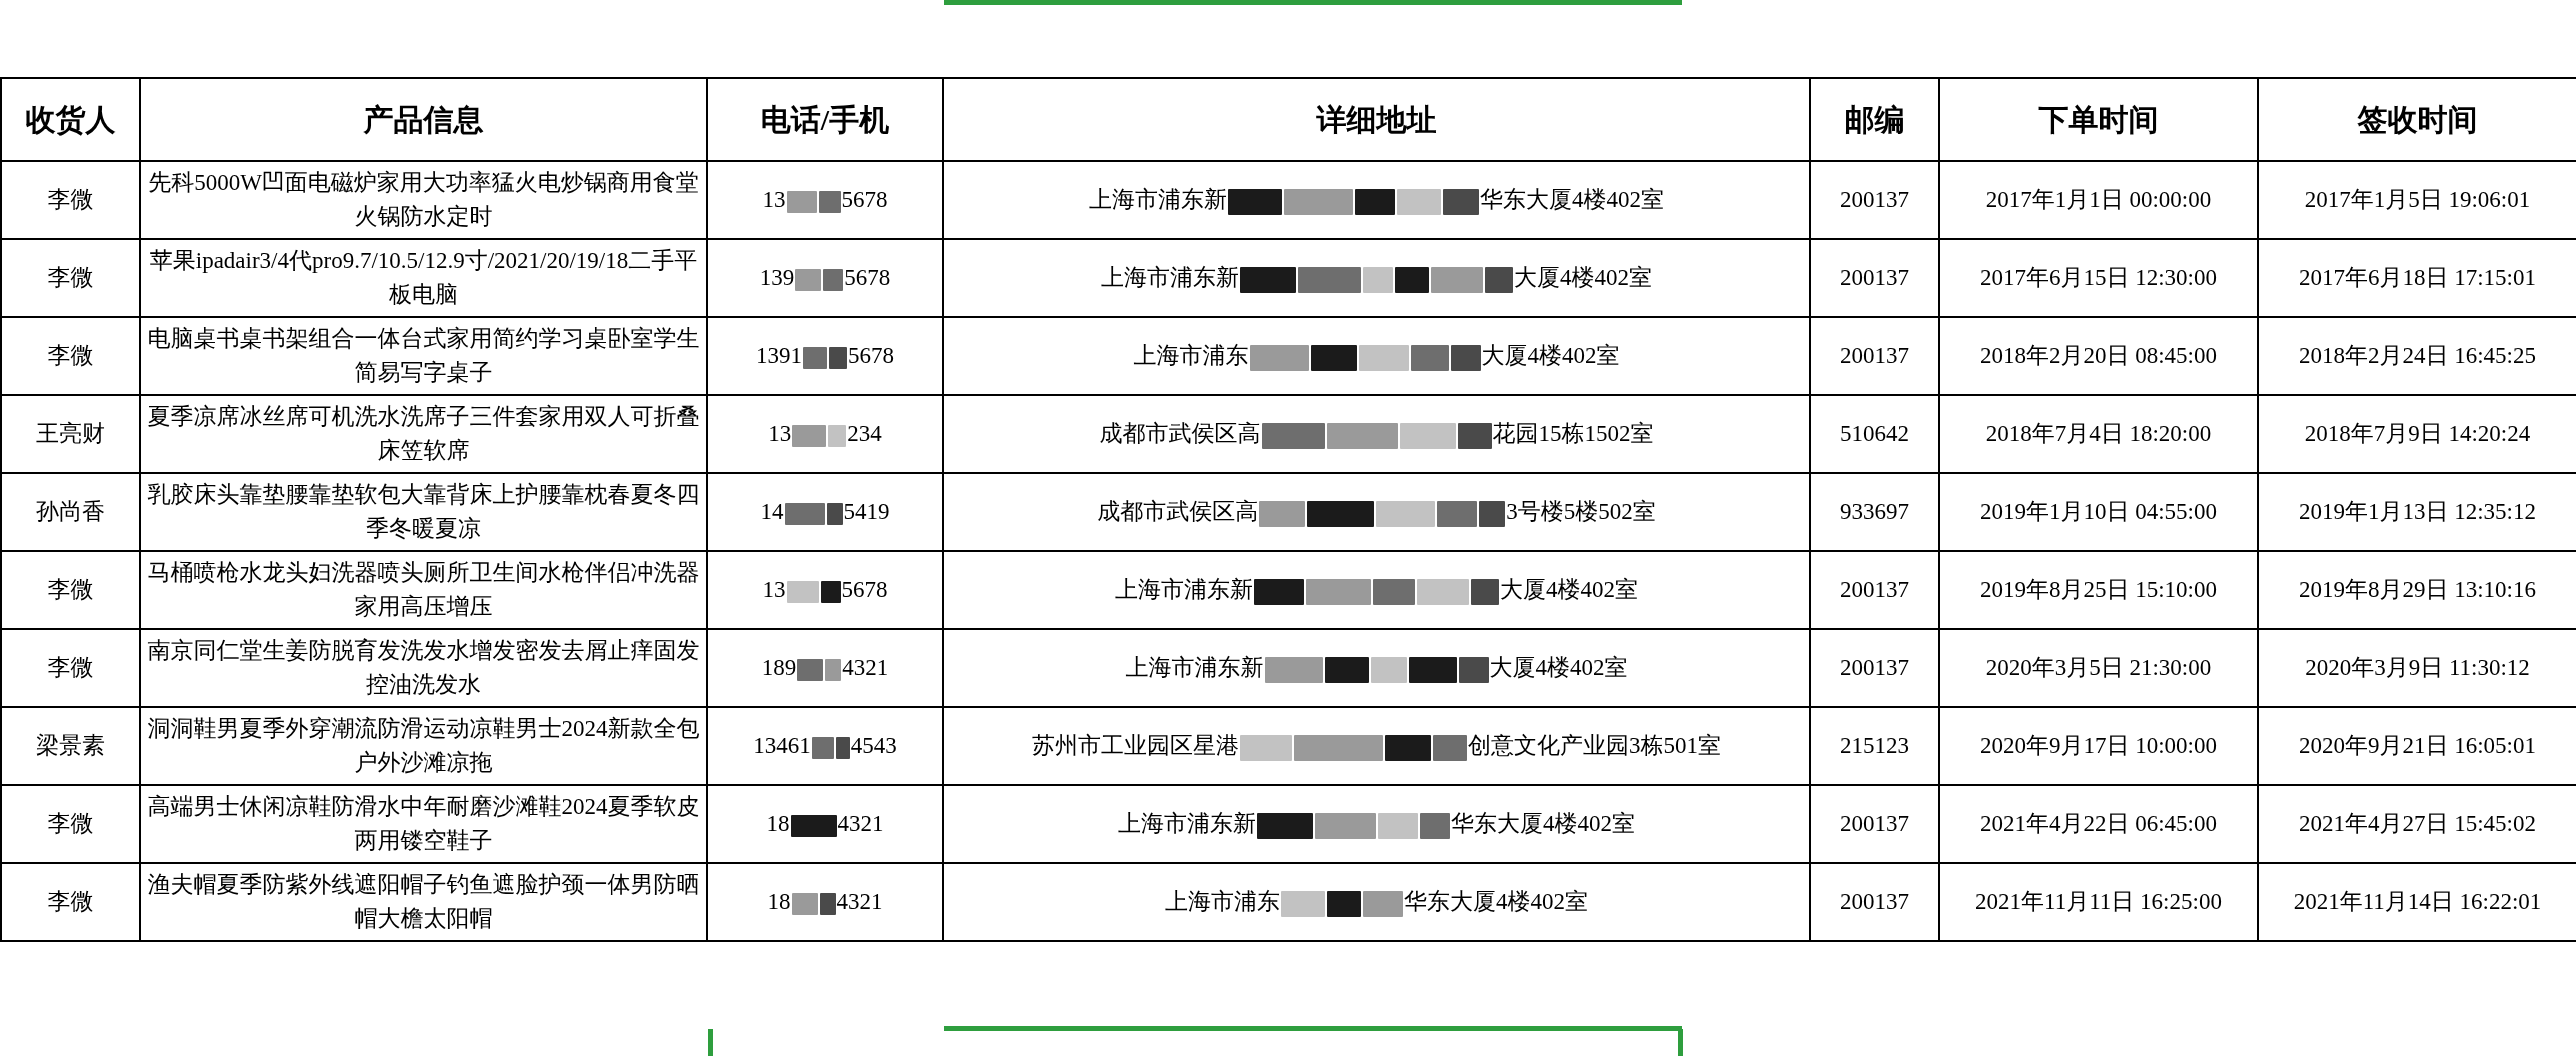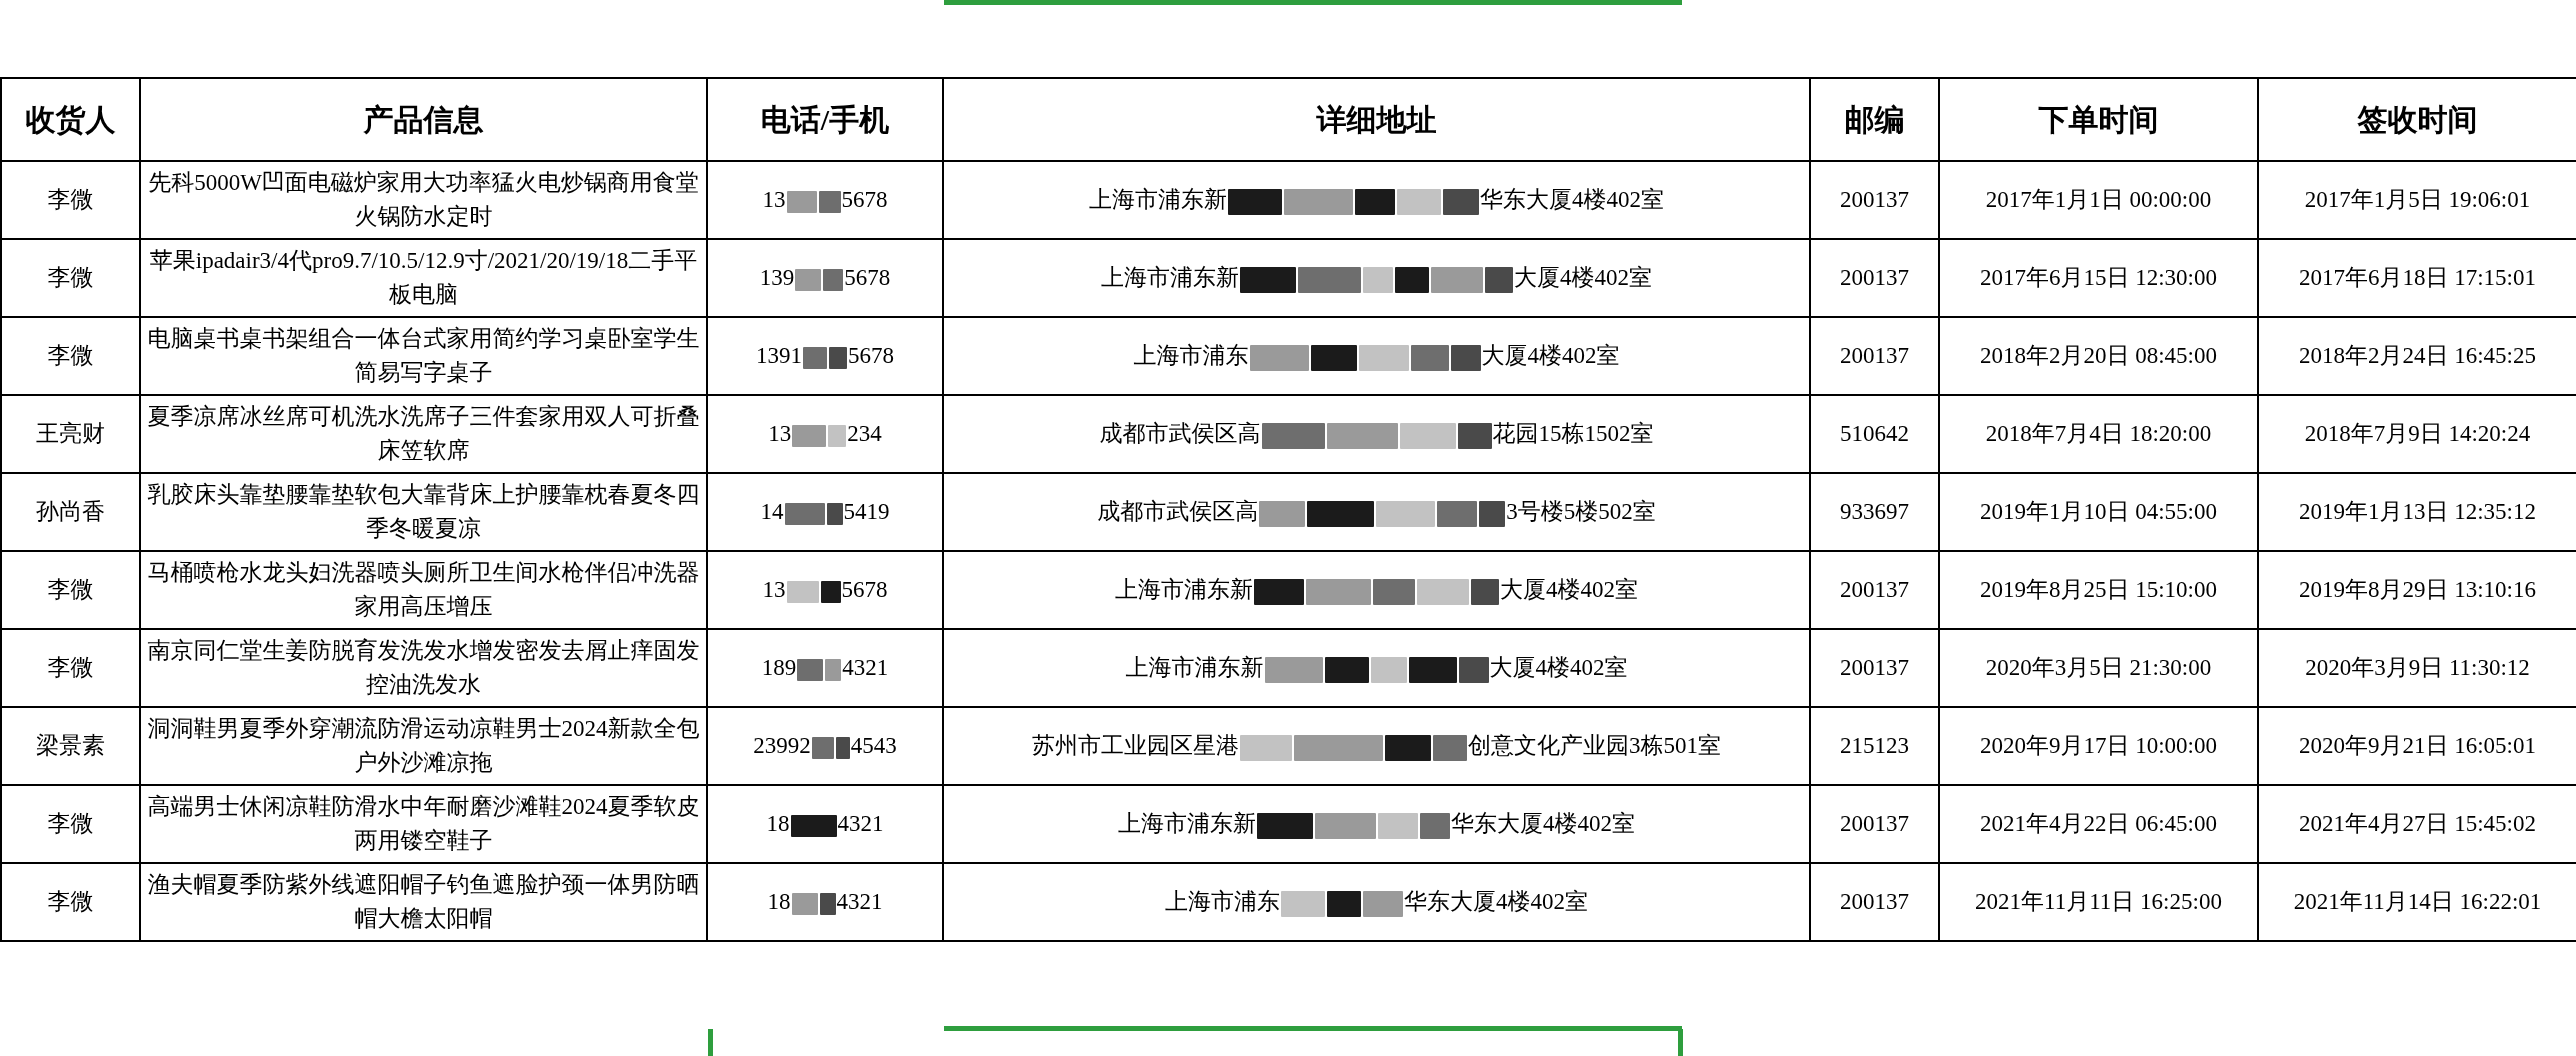--- a/index.html
+++ b/index.html
@@ -220,21 +220,21 @@
         <td class="phone"><span>189</span><span class="rd g2" style="width:26px"></span><span class="rd g1" style="width:16px"></span><span>4321</span></td>
         <td class="addr"><span>上海市浦东新</span><span class="rd g1 tall" style="width:58px"></span><span class="rd k tall" style="width:44px"></span><span class="rd g3 tall" style="width:36px"></span><span class="rd k tall" style="width:48px"></span><span class="rd g4 tall" style="width:30px"></span><span>大厦4楼402室</span></td>
         <td class="zip">200137</td>
         <td class="time">2020年3月5日 21:30:00</td>
         <td class="time">2020年3月9日 11:30:12</td>
       </tr>
 
       <tr>
         <td class="name">梁景素</td>
         <td class="prod">洞洞鞋男夏季外穿潮流防滑运动凉鞋男士2024新款全包户外沙滩凉拖</td>
-        <td class="phone"><span>23992</span><span class="rd g2" style="width:22px"></span><span class="rd g4" style="width:14px"></span><span>4543</span></td>
+        <td class="phone"><span>13461</span><span class="rd g2" style="width:22px"></span><span class="rd g4" style="width:14px"></span><span>4543</span></td>
         <td class="addr"><span>苏州市工业园区星港</span><span class="rd g3 tall" style="width:52px"></span><span class="rd g1 tall" style="width:89px"></span><span class="rd k tall" style="width:46px"></span><span class="rd g2 tall" style="width:34px"></span><span>创意文化产业园3栋501室</span></td>
         <td class="zip">215123</td>
         <td class="time">2020年9月17日 10:00:00</td>
         <td class="time">2020年9月21日 16:05:01</td>
       </tr>
 
       <tr>
         <td class="name">李微</td>
         <td class="prod">高端男士休闲凉鞋防滑水中年耐磨沙滩鞋2024夏季软皮两用镂空鞋子</td>
         <td class="phone"><span>18</span><span class="rd k" style="width:46px"></span><span>4321</span></td>

